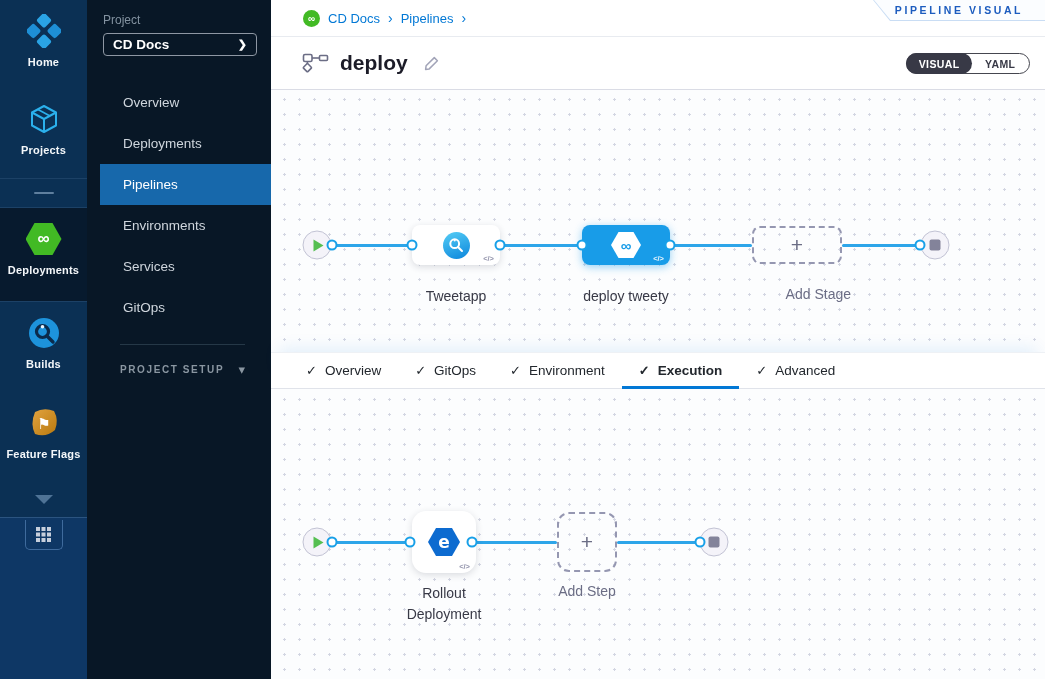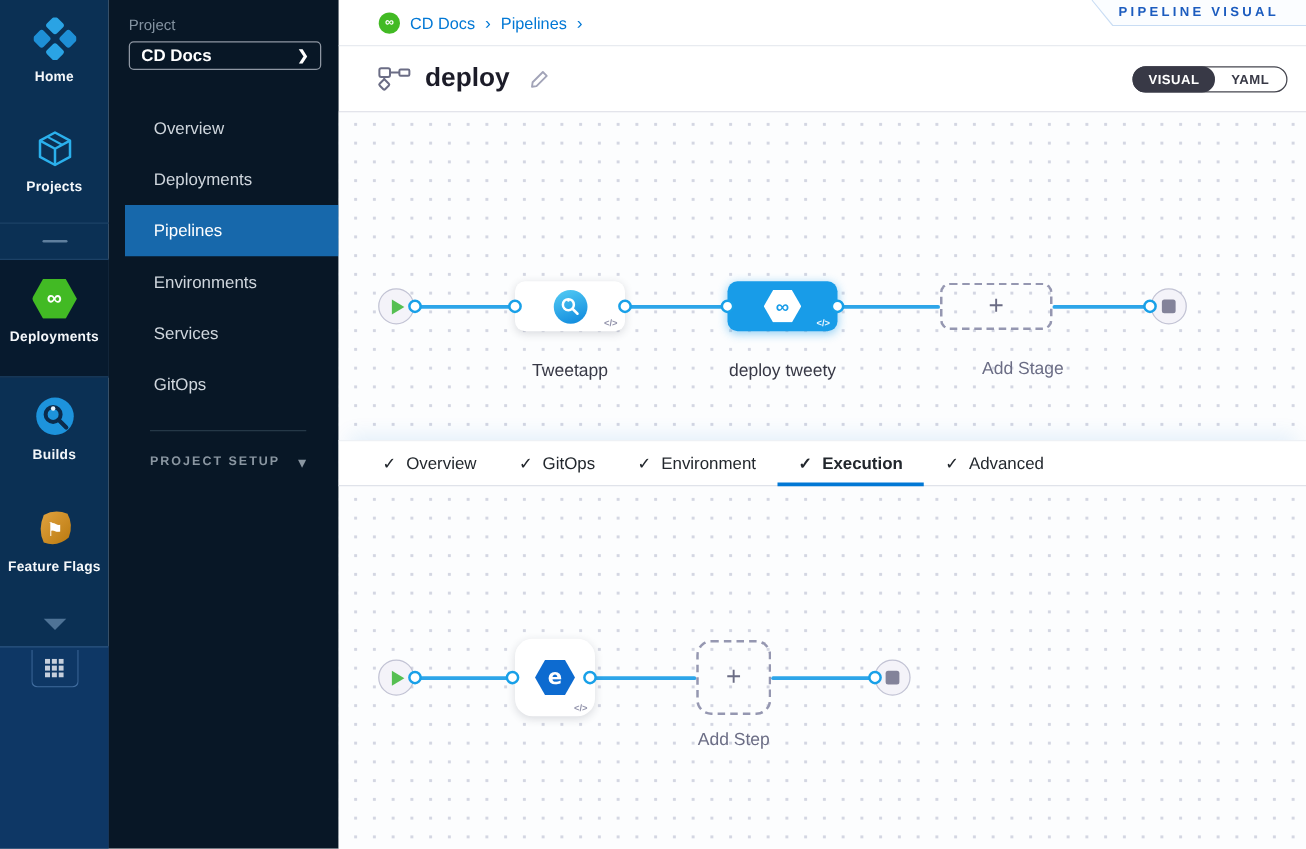--- a/index.html
+++ b/index.html
@@ -366,17 +366,18 @@
 
       <div class="term-node" style="left:443px; top:452px;">
         <span class="stop-sq"></span>
       </div>
 
       <span class="port" style="left:61px; top:452px;"></span>
       <span class="port" style="left:139px; top:452px;"></span>
       <span class="port" style="left:201px; top:452px;"></span>
       <span class="port" style="left:429px; top:452px;"></span>
 
+      <div class="node-label" style="left:173px; top:493px; width:110px;">Rollout Deployment</div>
       <div class="node-label dim" style="left:316px; top:491px; width:100px;">Add Step</div>
 
     </div>
   </main>
 </div>
 
 </body></html>

